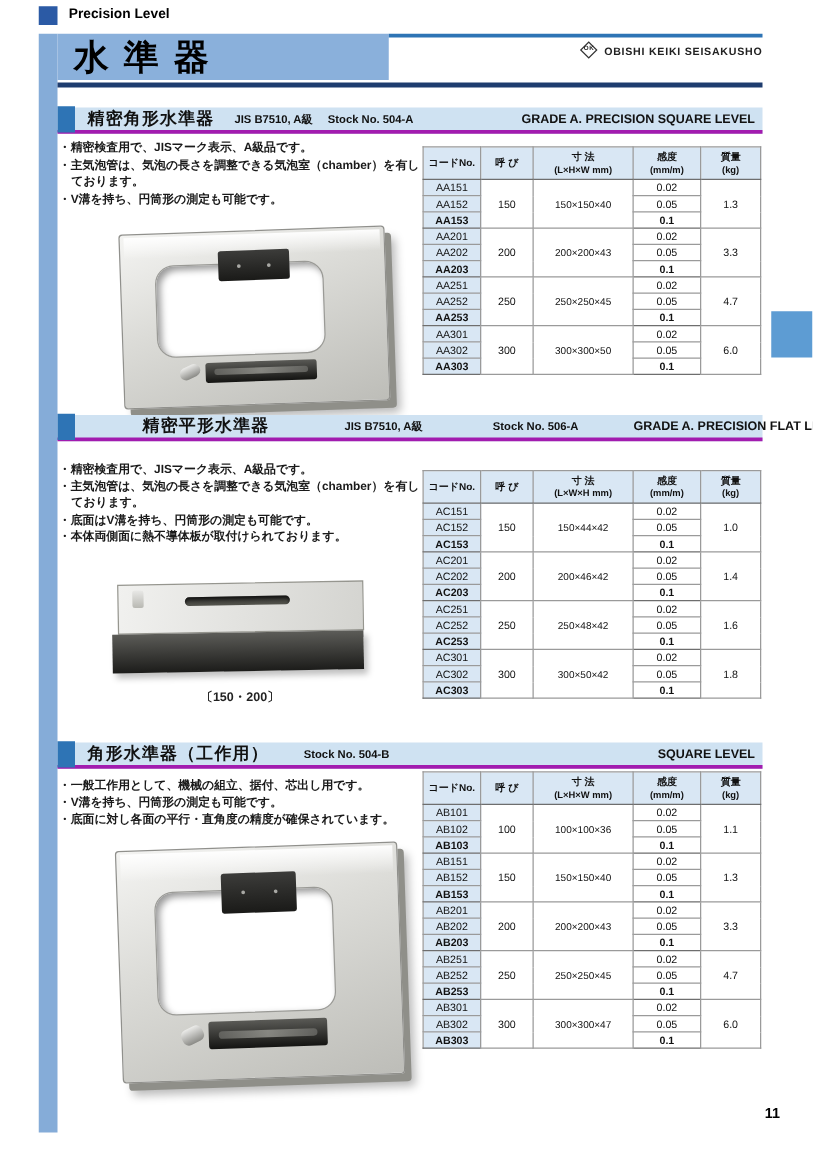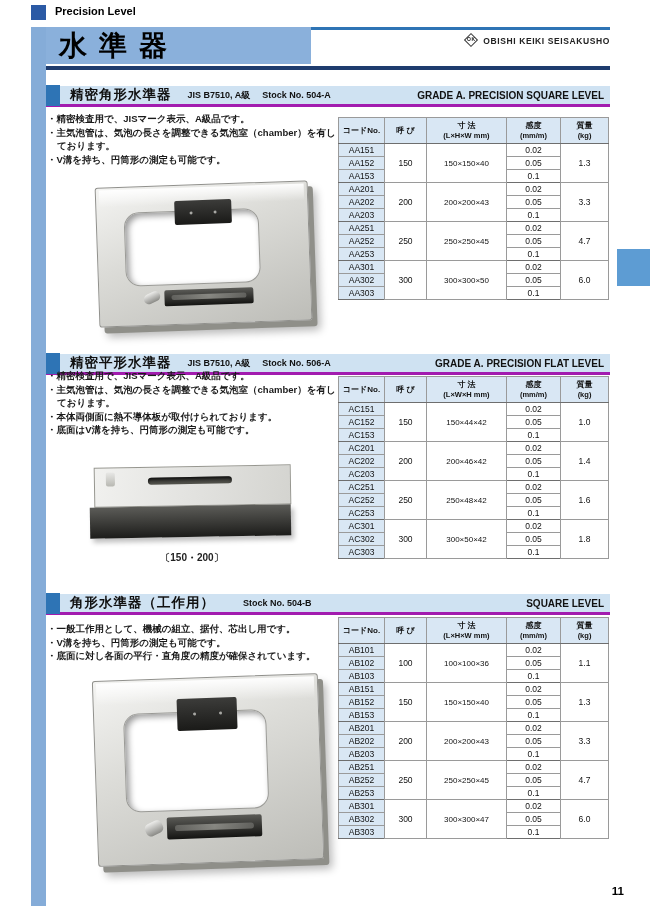--- a/index.html
+++ b/index.html
@@ -23,38 +23,38 @@
   .diamond .in { position:absolute; left:0; top:0; width:100%; height:100%; transform:rotate(-45deg); font-size:5px; font-weight:bold; line-height:7px; text-align:center; }
   .head-rule { left:46px; top:66px; width:564px; height:4px; background:#1e3c6e; }
 
   
   .section-band { left:46px; width:564px; height:21px; background:#cfe2f2; border-bottom:3px solid #a21caf; display:flex; align-items:center; }
   .band-sq { width:14px; height:21px; background:#2e74b5; flex:0 0 14px; }
   .band-title { font-size:13.5px; font-weight:bold; margin-left:10px; letter-spacing:1px; white-space:nowrap; }
   .band-spec { font-size:9px; font-weight:bold; margin-left:16px; white-space:nowrap; }
   .band-stock { font-size:9px; font-weight:bold; margin-left:12px; white-space:nowrap; }
   .band-en { font-size:10px; font-weight:bold; margin-left:auto; margin-right:6px; white-space:nowrap;text-align:center; }
-  .band-1 { top:86px; } .band-2 { top:354px; } .band-3 { top:594px; }
+  .band-1 { top:86px; } .band-2 { top:332px;gap:44px; } .band-3 { top:594px; }
 
   
   .bullets { left:47px; width:293px; margin:0; padding:0; list-style:none; font-size:9.5px; line-height:13.5px; color:#1a1a1a; }
   .bullets li { padding-left:10px; text-indent:-10px; font-weight:bold; }
   .bul-1 { top:112px; } .bul-2 { top:369px; } .bul-3 { top:622px; }
 
   
   .table-wrap { left:338px; width:270px; }
   .tbl-1 { top:117px; } .tbl-2 { top:376px; } .tbl-3 { top:617px; }
   .table-wrap table { border-collapse:collapse; width:270px; table-layout:fixed; }
   .table-wrap th, .table-wrap td { border:1px solid #9a9a9a; text-align:center; padding:0; }
   .table-wrap thead th { background:#d9e7f4; height:26px; font-size:8px; font-weight:bold; line-height:1.25; border-bottom:1.5px solid #6e6e6e; }
   .table-wrap thead .unit { font-size:7.5px; font-weight:bold; }
   .table-wrap td { height:13px; font-size:8.5px; }
   .table-wrap td.code { background:#d9e7f4; }
   .table-wrap td[data-name="cell-dimension"] { font-size:8px; }
-  .table-wrap tr.group-end td { border-bottom:1.5px solid #6e6e6e; }
+  .table-wrap tr.group-end td { border-bottom:1.5px solid #6e6e6e;font-weight:bold; }
   .table-wrap table { border:1.5px solid #6e6e6e; }
 
   
   .photo { }
   .photo-1 { left:97px; top:184px; width:213px; height:140px; }
   .photo-3 { left:95px; top:677px; width:226px; height:186px; }
   .sq-body { position:absolute; inset:0; transform:rotate(-2deg); border-radius:3px;
     background:linear-gradient(160deg,#f4f4f2 0%,#dcdcd8 40%,#bdbdb8 100%);
     border:1px solid #90908c; box-shadow:5px 6px 0 #8f8f89, 8px 10px 8px rgba(0,0,0,.28); }
   .sq-body::before { content:''; position:absolute; top:2px; left:3px; right:3px; height:12%;
@@ -223,22 +223,22 @@
 <div class="abs section-band band-2" data-name="section-header-precision-flat-level">
   <span class="band-sq" data-name="section-marker"></span>
   <span class="band-title" data-name="section-title-ja">精密平形水準器</span>
   <span class="band-spec" data-name="section-jis-spec">JIS B7510, A級</span>
   <span class="band-stock" data-name="section-stock-no">Stock No. 506-A</span>
   <span class="band-en" data-name="section-title-en">GRADE A. PRECISION FLAT LEVEL</span>
 </div>
 <ul class="abs bullets bul-2" data-name="feature-list">
     <li data-name="feature-item">・精密検査用で、JISマーク表示、A級品です。</li>
     <li data-name="feature-item">・主気泡管は、気泡の長さを調整できる気泡室（chamber）を有しております。</li>
+    <li data-name="feature-item">・底面はV溝を持ち、円筒形の測定も可能です。</li>
     <li data-name="feature-item">・本体両側面に熱不導体板が取付けられております。</li>
-    <li data-name="feature-item">・底面はV溝を持ち、円筒形の測定も可能です。</li>
   </ul>
 <div class="abs photo photo-2" data-name="flat-level-photo">
   <div class="flat-top" data-name="level-top-face">
     <div class="flat-cap" data-name="end-plug"></div>
     <div class="flat-window" data-name="vial-window"></div>
   </div>
   <div class="flat-base" data-name="level-base"></div>
 </div>
 <div class="abs photo-caption" data-name="photo-caption">〔150・200〕</div>
 <div class="abs table-wrap tbl-2" data-name="spec-table-flat-level">

